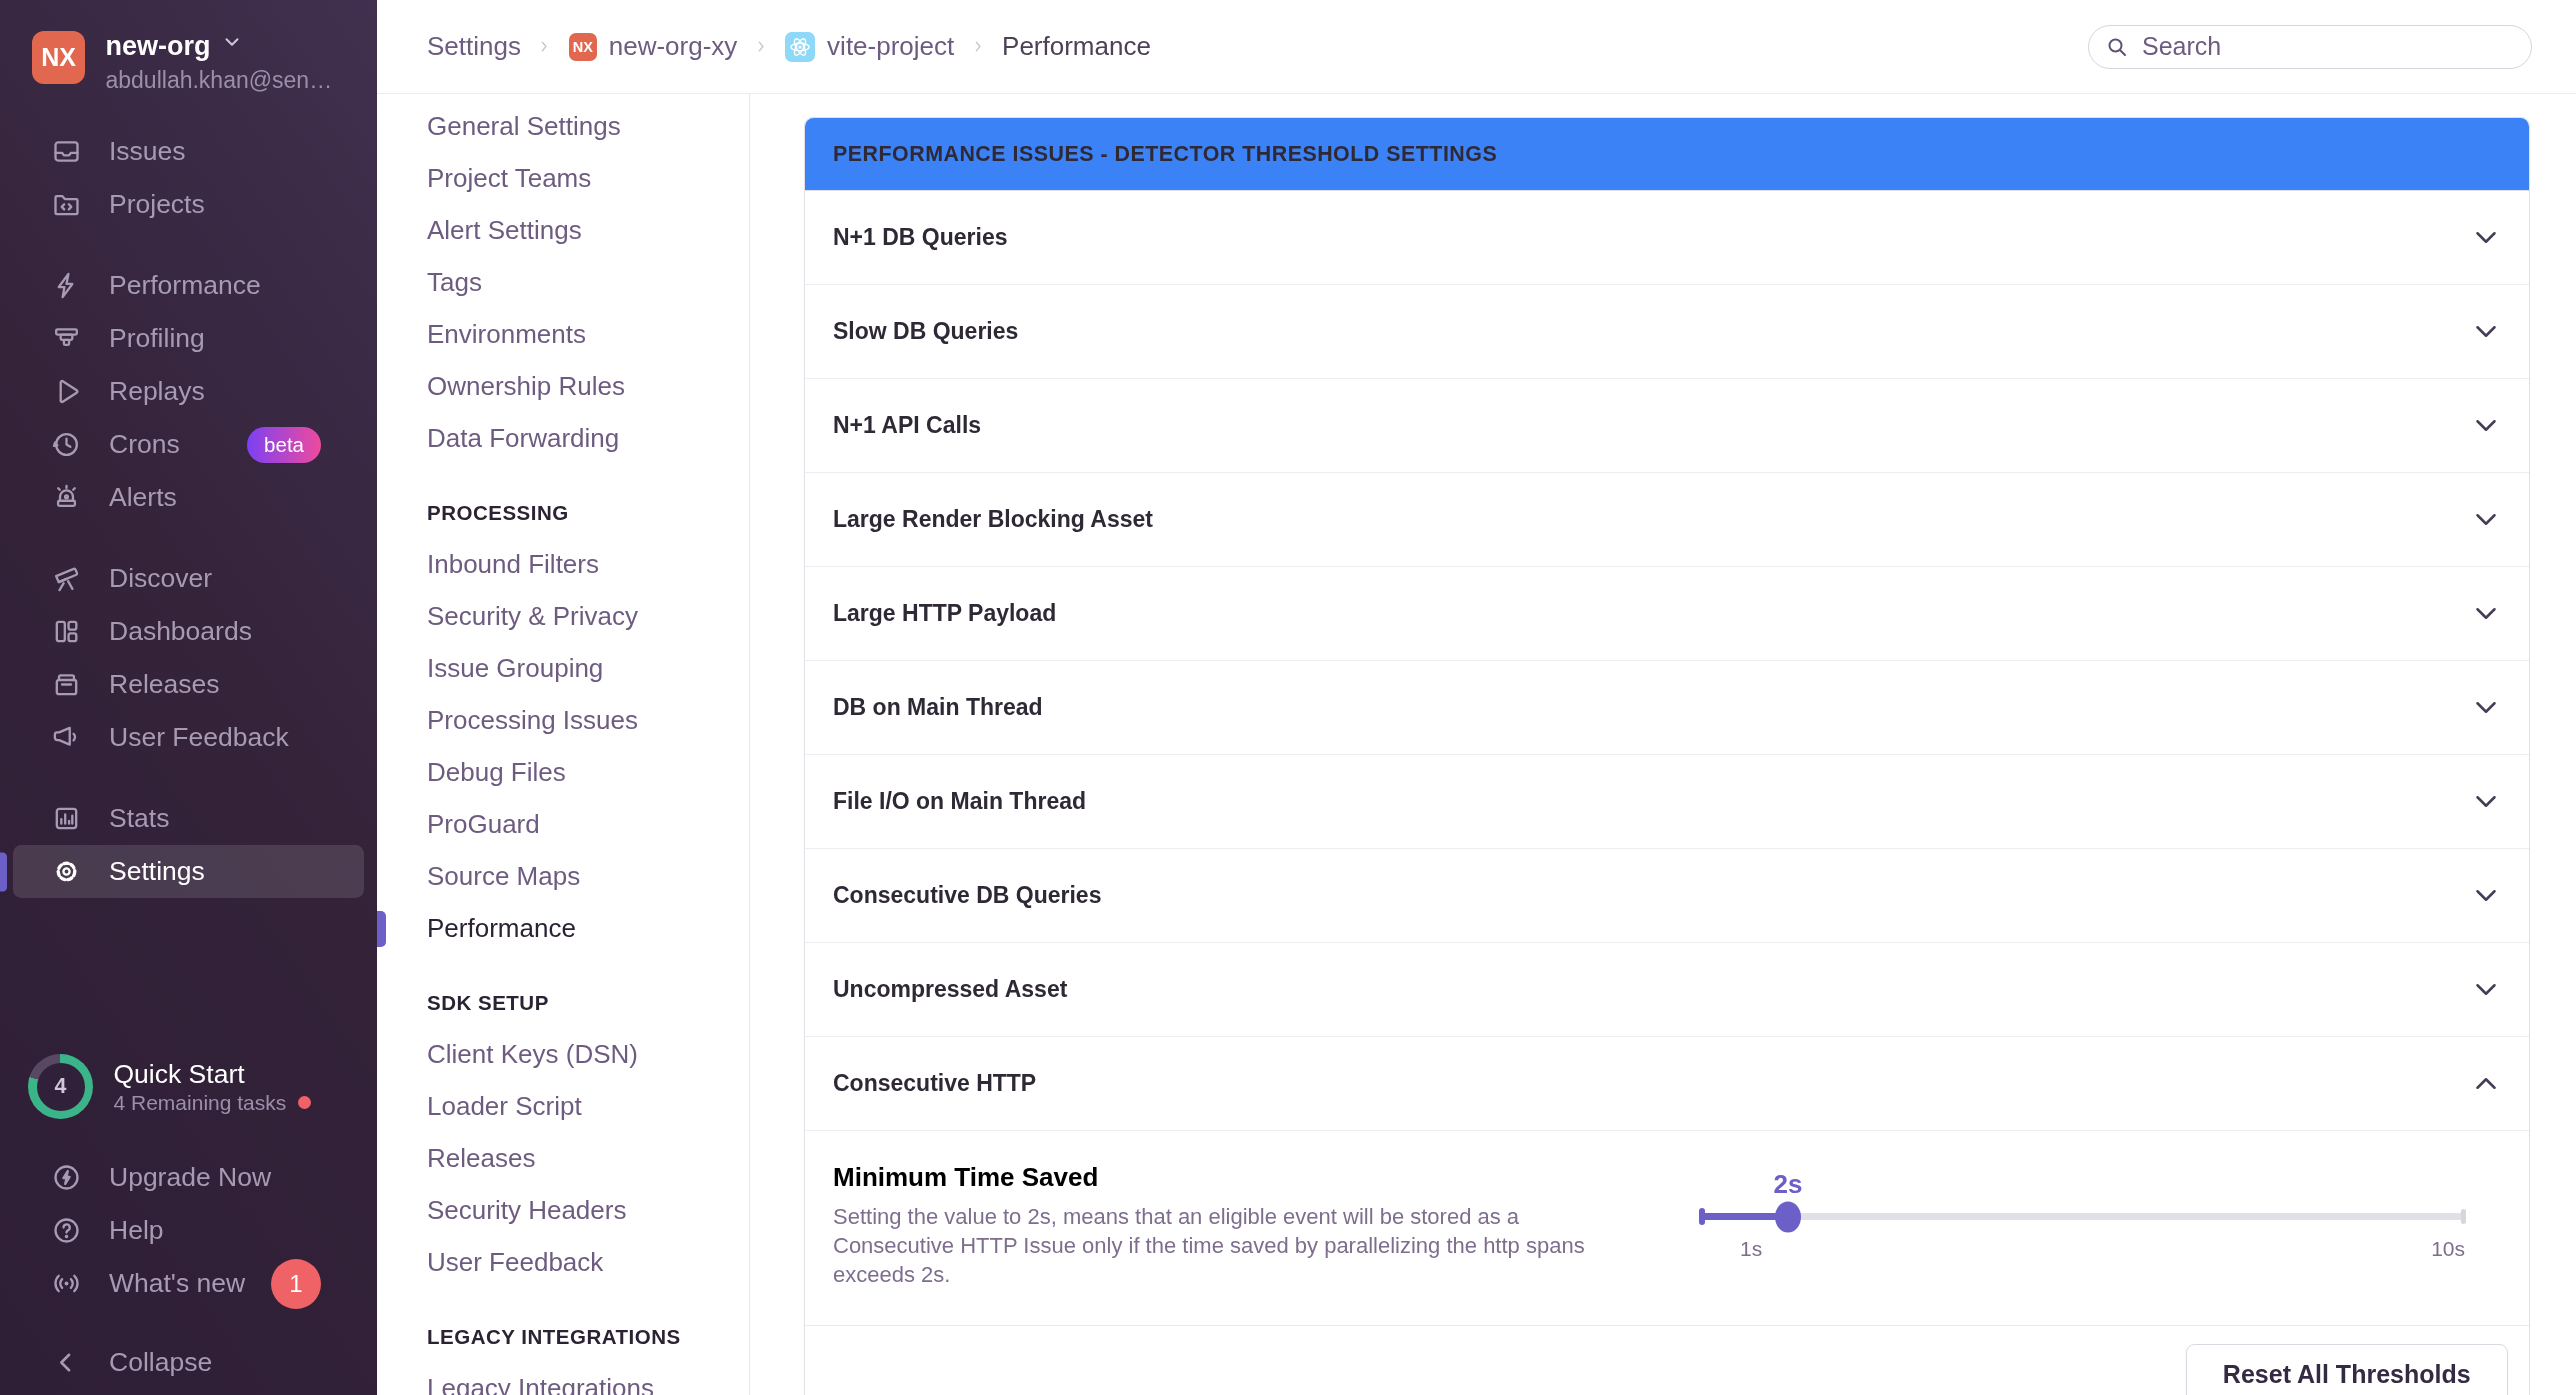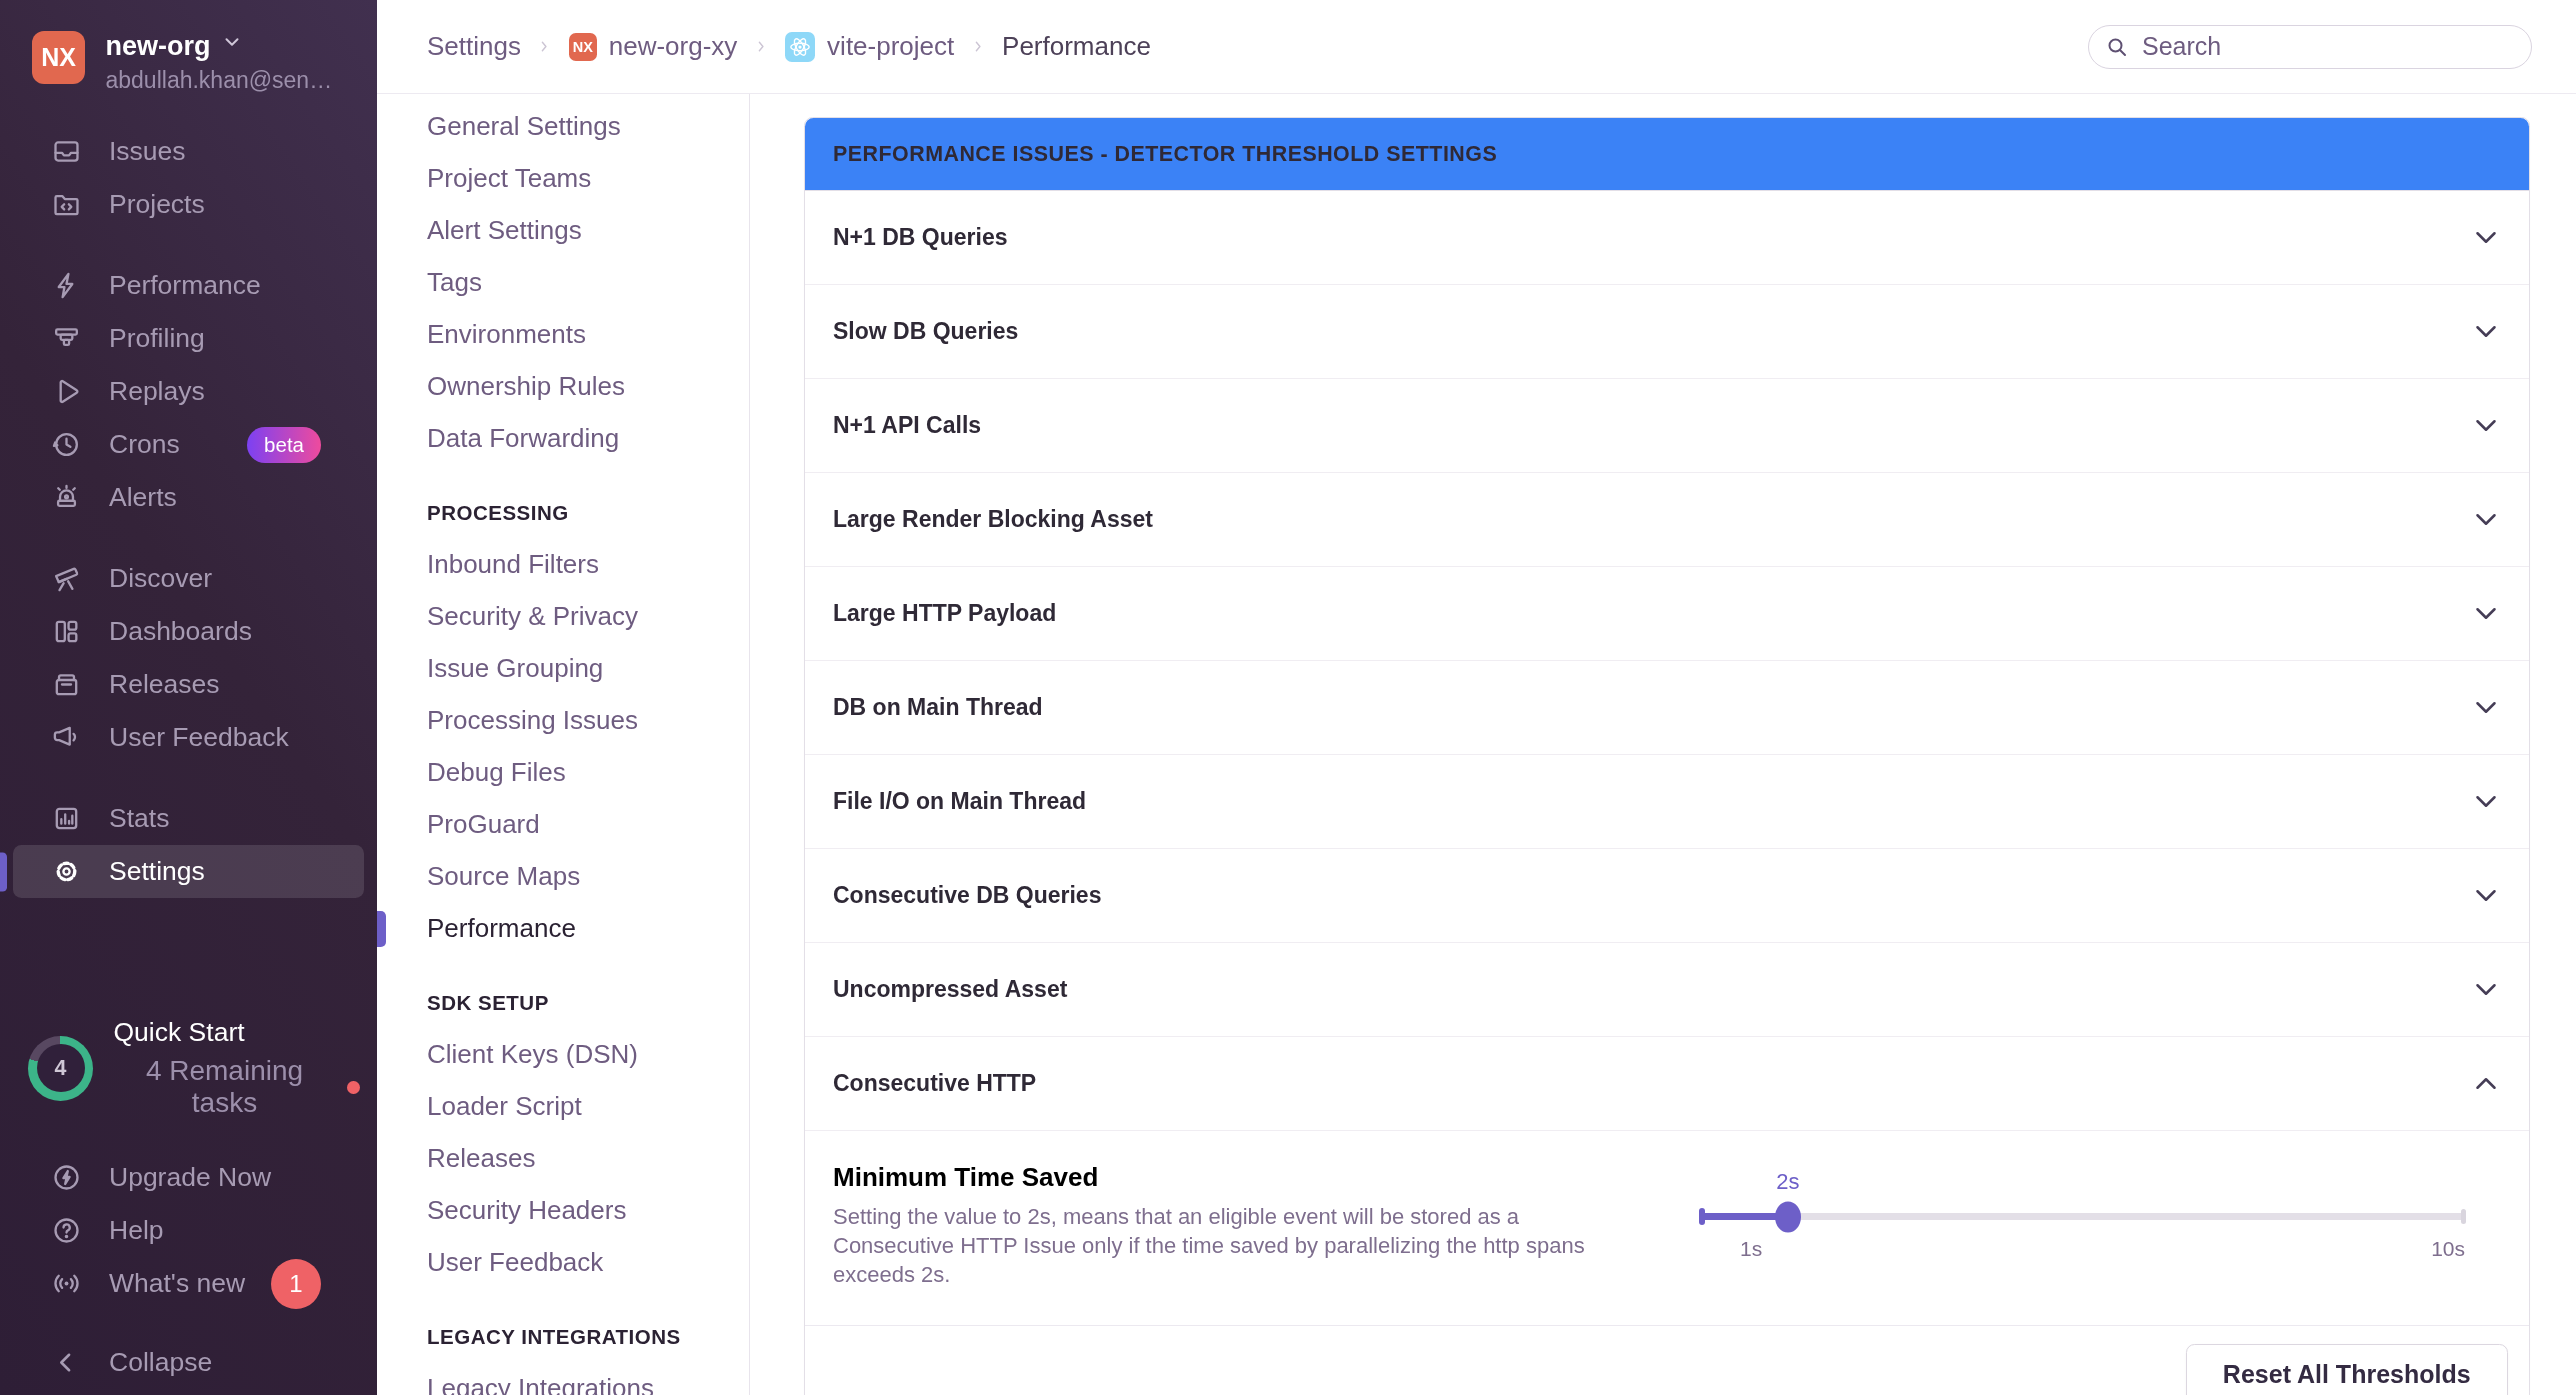--- a/index.html
+++ b/index.html
@@ -36,21 +36,21 @@
 
   .sidebar-bottom { margin-top:auto; padding-bottom:6.8px; }
   .quick-start { display:flex; align-items:center; padding:0 17px 0 28px; margin-bottom:32px; cursor:pointer; }
   .qs-ring { width:65px; height:65px; border-radius:50%; flex:0 0 65px;
     background:conic-gradient(#3CB489 0 287deg,#584861 287deg 360deg);
     display:flex; align-items:center; justify-content:center; }
   .qs-ring-hole { width:48px; height:48px; border-radius:50%; background:#30203A;
     display:flex; align-items:center; justify-content:center; color:#CFC7D6; font-size:21.4px; font-weight:bold; }
   .qs-meta { margin-left:20.5px; }
   .qs-title { color:#fff; font-size:26.5px; }
-  .qs-sub { color:#9c8fab; font-size:28px; margin-top:7px; display:flex; align-items:center;text-align:center; }
+  .qs-sub { color:#9c8fab; font-size:21px; margin-top:1px; display:flex; align-items:center;text-align:center; }
   .qs-dot { width:13px; height:13px; border-radius:50%; background:#EF6266; margin-left:12px; display:inline-block; }
   .collapse-item { margin-top:26px; }
 
   
   .right { flex:1; display:flex; flex-direction:column; min-width:0; }
   .topbar { height:94px; flex:0 0 94px; background:#fff; border-bottom:0.9px solid #EDEAF1;
     display:flex; align-items:center; padding:0 44px 0 50px; }
   .breadcrumbs { display:flex; align-items:center; font-size:26px; color:#6E5C80; }
   .crumb { display:flex; align-items:center; cursor:pointer; }
   .crumb-sep { margin:0 15.4px; color:#CCC5D4; display:inline-flex; }
@@ -87,21 +87,21 @@
     justify-content:space-between; padding:0 30px 0 28px; cursor:pointer; background:#fff; }
   .det-label { font-size:23px; font-weight:bold; color:#2F2936; }
   .det-chevron { color:#453D56; display:inline-flex; }
   .det-chevron.up svg { transform:rotate(180deg); }
 
   .threshold { display:flex; padding:31px 64px 36px 28px; }
   .th-text { width:807px; flex:0 0 807px; }
   .th-heading { font-size:26px; font-weight:bold; color:#000000; }
   .th-desc { font-size:22px; color:#7E6E8E; line-height:29px; margin-top:8.5px; }
   .th-slider { flex:1; margin-left:60px; position:relative; height:102px; margin-top:6.8px; }
-  .slider-value { position:absolute; top:0; transform:translateX(-50%); color:#6D5FC8; font-size:22px; font-weight:normal; }
+  .slider-value { position:absolute; top:0; transform:translateX(-50%); color:#6D5FC8; font-size:26px; font-weight:bold; }
   .slider-track { position:absolute; top:44px; left:0; right:0; height:6.8px; border-radius:3.4px; background:#E3DFE7; cursor:pointer; }
   .slider-track::before { content:''; position:absolute; left:-0.9px; top:-5.1px; width:6px; height:17px; border-radius:3.4px; background:#6D5FC8; }
   .slider-track::after { content:''; position:absolute; right:-0.9px; top:-4.3px; width:5.1px; height:15.4px; border-radius:3.4px; background:#D9D5DE; }
   .slider-fill { height:6.8px; border-radius:3.4px 0 0 3.4px; background:#6D5FC8; }
   .slider-handle { position:absolute; top:48px; width:26px; height:31px; border-radius:50%;
     background:#6D5FC8; transform:translate(-50%,-50%); cursor:grab; }
   .slider-minmax { position:absolute; top:68px; left:0; right:0; display:flex; justify-content:space-between;
     color:#7E6E8E; font-size:21px;margin-left:40px; }
 
   .panel-footer { border-top:0.9px solid #ECE9F0; display:flex; justify-content:flex-end; padding:18px 21.4px 34px; }

